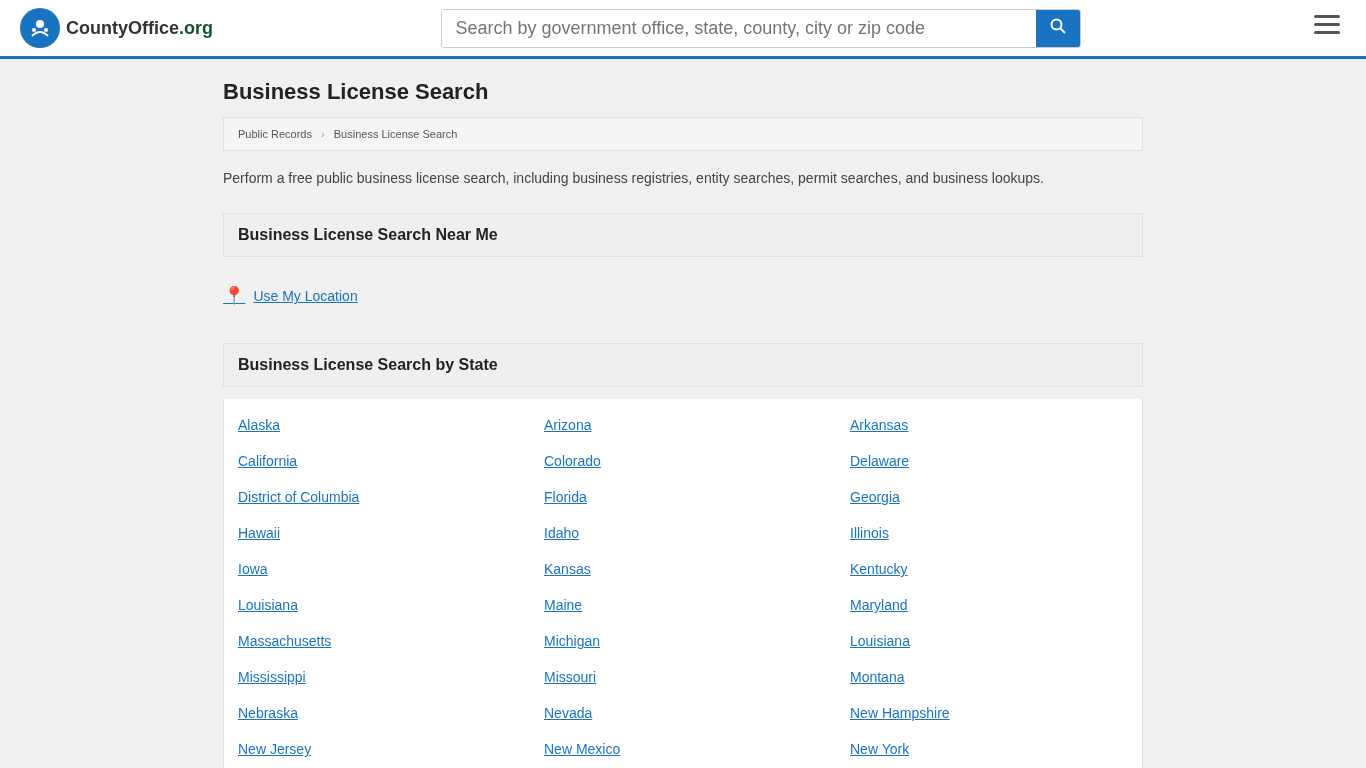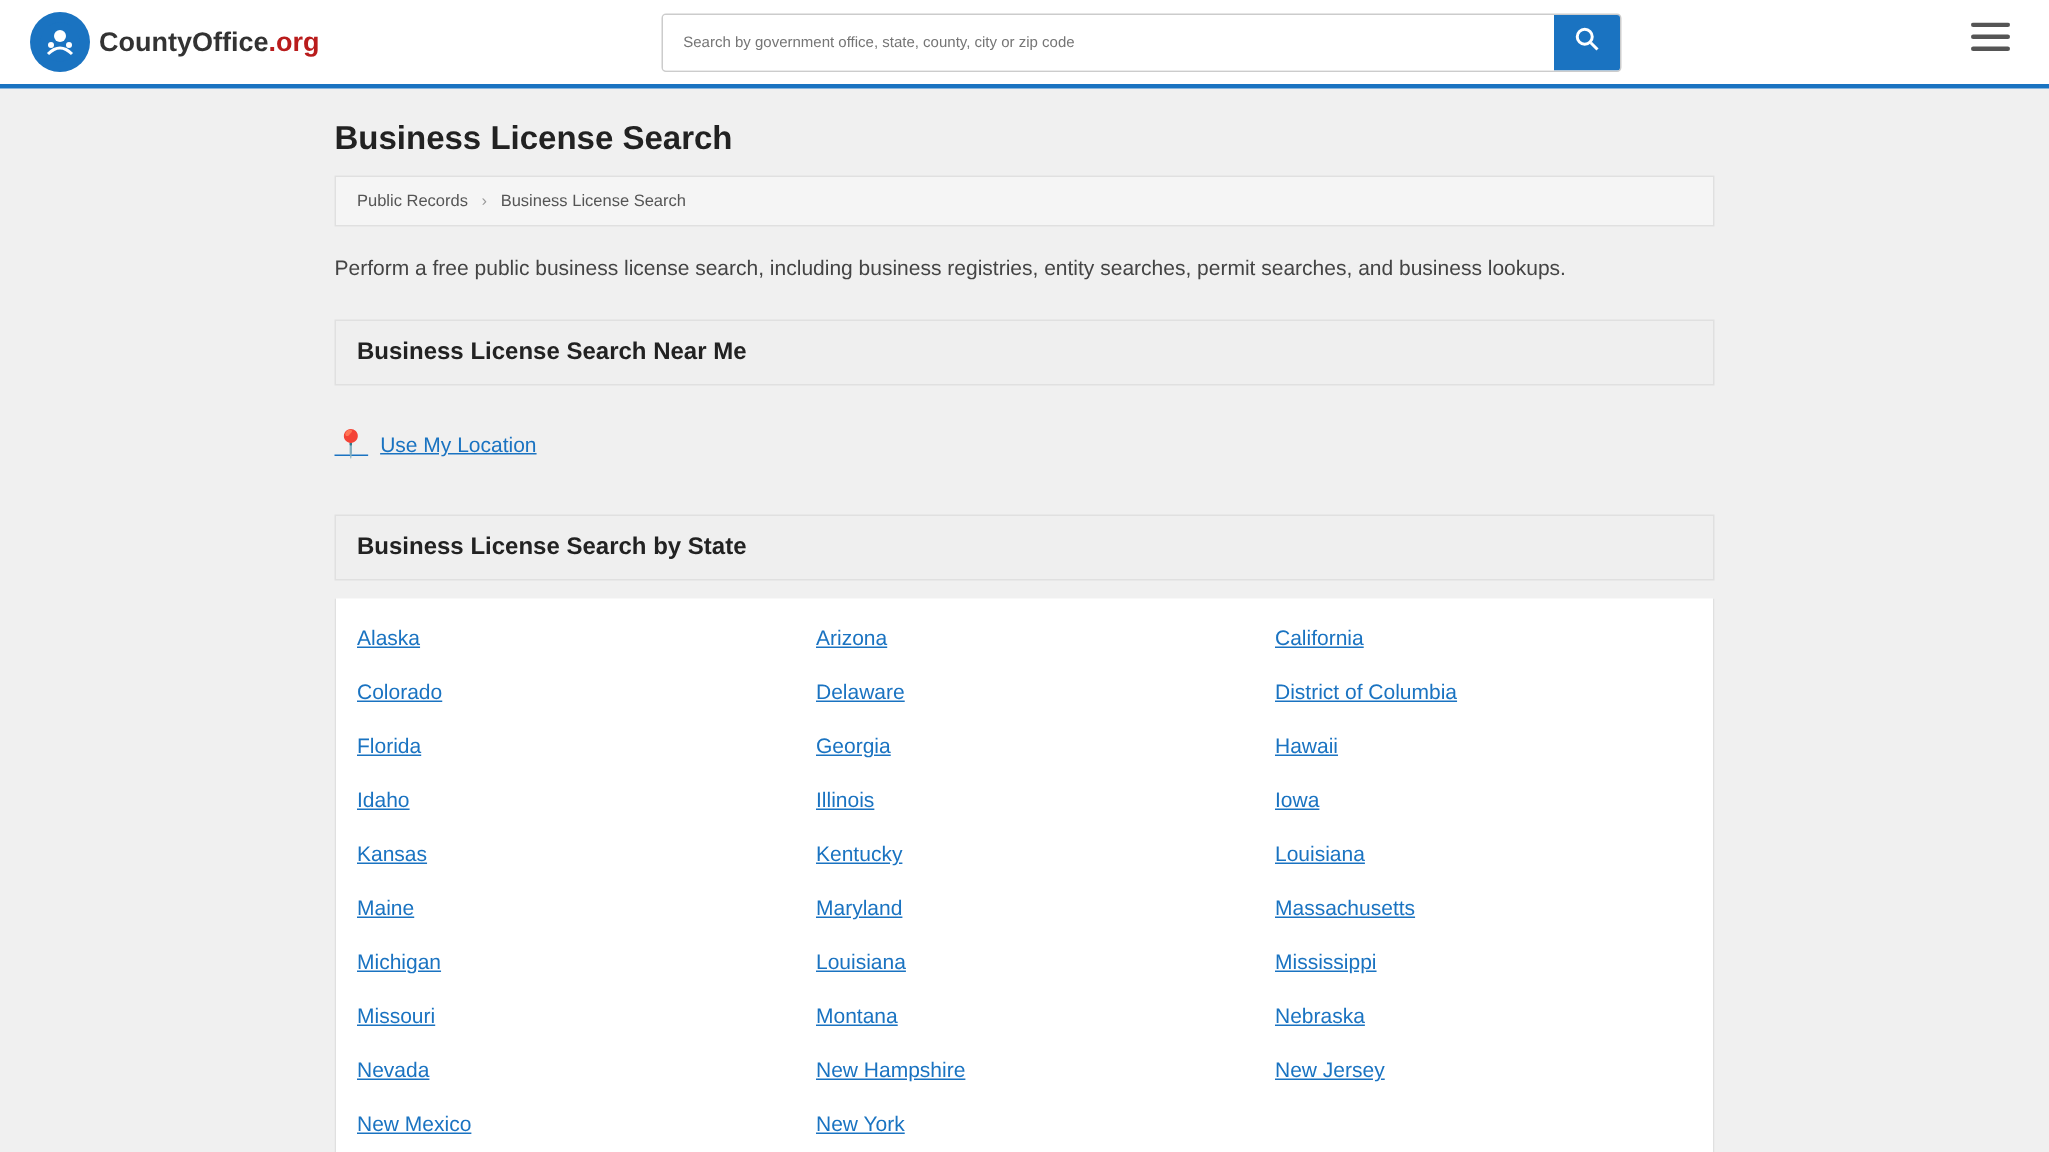--- a/index.html
+++ b/index.html
@@ -41,21 +41,21 @@
     .search-box {
       display: flex;
       border: 1px solid #ccc;
       border-radius: 3px;
       overflow: hidden;
       width: 100%;
     }
     .search-input {
       flex: 1;
       padding: 8px 14px;
-      font-size: 10px;
+      font-size: 18px;
       border: none;
       outline: none;
       color: #404040;
     }
     .search-btn {
       background: #1a73c1;
       border: none;
       padding: 8px 14px;
       cursor: pointer;
       color: white;
@@ -165,21 +165,21 @@
     <div class="logo-icon">
       <svg width="28" height="28" viewBox="0 0 28 28" fill="none">
         <circle cx="14" cy="14" r="13" fill="#1a73c1"></circle>
         <circle cx="14" cy="10" r="4" fill="white"></circle>
         <path d="M6 22 Q14 14 22 22" stroke="white" stroke-width="2" fill="none"></path>
         <circle cx="8" cy="16" r="2" fill="white"></circle>
         <circle cx="20" cy="16" r="2" fill="white"></circle>
       </svg>
     </div>
     <div>
-      <span style="font-size:18px;font-weight:bold;color:#333;">CountyOffice</span><span style="color:#b91c1c;font-size:18px;font-weight:bold;">.org</span>
+      <span style="font-size:18px;font-weight:bold;color:#333;">CountyOffice</span><span style="color:#14532d;font-size:18px;font-weight:bold;">.org</span>
     </div>
   </div>
 
   <div class="search-area">
     <div class="search-box">
       <input class="search-input" type="text" placeholder="Search by government office, state, county, city or zip code" style="">
       <button class="search-btn">
         <svg width="16" height="16" viewBox="0 0 16 16" fill="white">
           <circle cx="6.5" cy="6.5" r="5" stroke="white" stroke-width="2" fill="none"></circle>
           <line x1="10.5" y1="10.5" x2="15" y2="15" stroke="white" stroke-width="2"></line>
@@ -215,20 +215,21 @@
       <span class="pin-icon">📍</span>
       <span>Use My Location</span>
     </div>
   </div>
 
   <div class="states-section">
     <div class="section-header">Business License Search by State</div>
     <div class="states-grid" id="states-grid">
         <div class="state-link"><a href="#">Alaska</a></div>
         <div class="state-link"><a href="#">Arizona</a></div>
+        <div class="state-link"><a href="#">Arkansas</a></div>
         <div class="state-link"><a href="#">California</a></div>
         <div class="state-link"><a href="#">Colorado</a></div>
         <div class="state-link"><a href="#">Delaware</a></div>
         <div class="state-link"><a href="#">District of Columbia</a></div>
         <div class="state-link"><a href="#">Florida</a></div>
         <div class="state-link"><a href="#">Georgia</a></div>
         <div class="state-link"><a href="#">Hawaii</a></div>
         <div class="state-link"><a href="#">Idaho</a></div>
         <div class="state-link"><a href="#">Illinois</a></div>
         <div class="state-link"><a href="#">Iowa</a></div>

